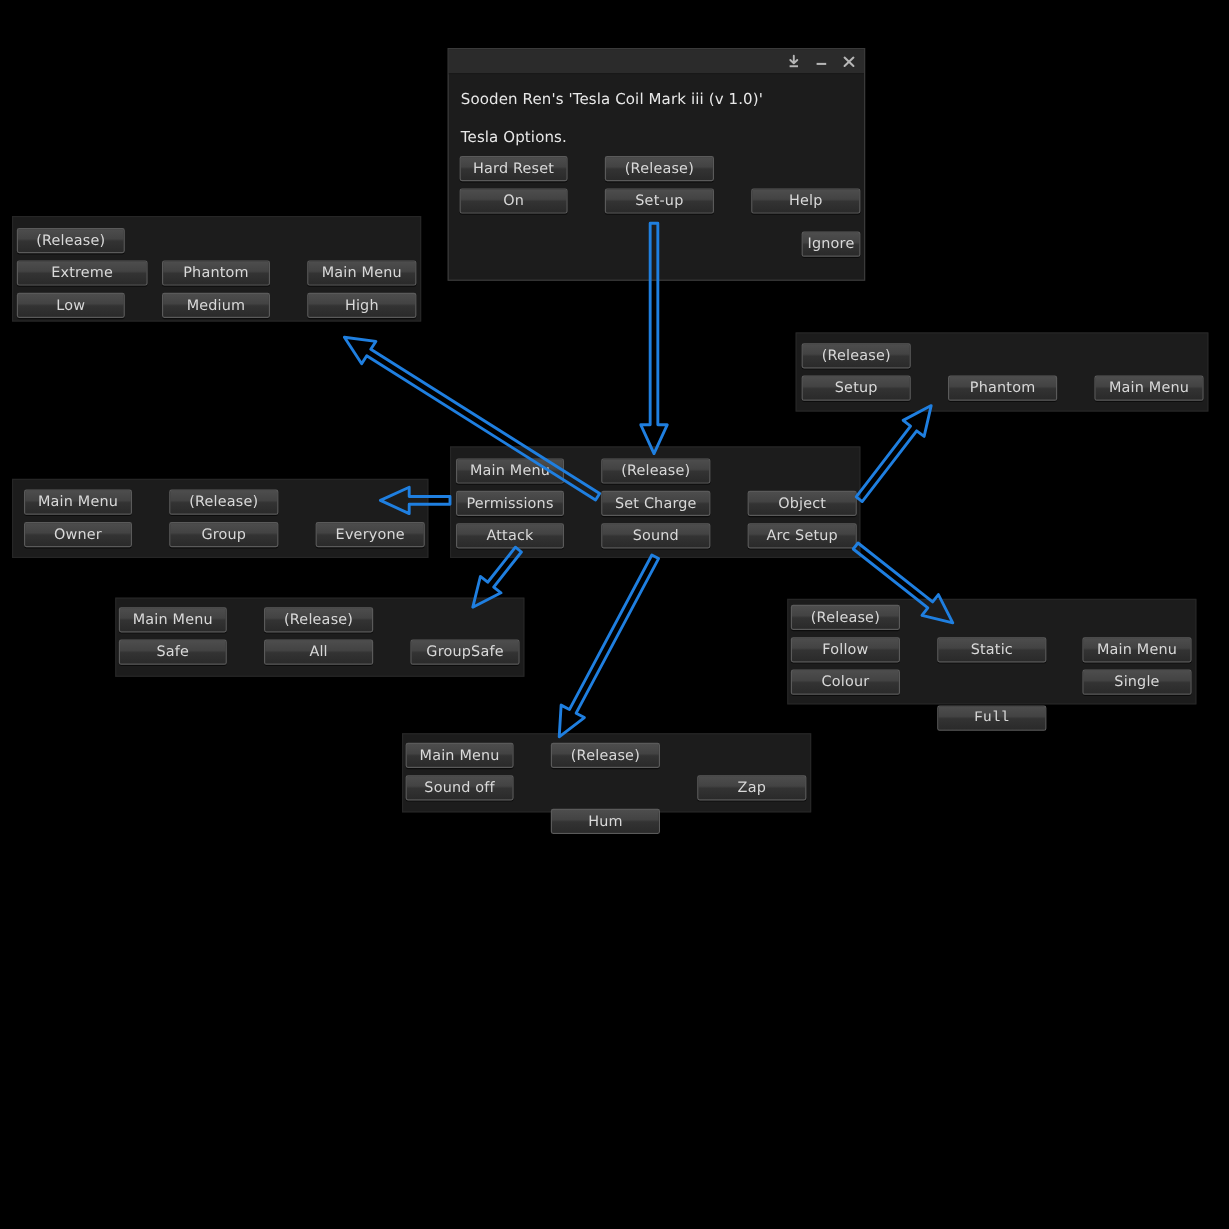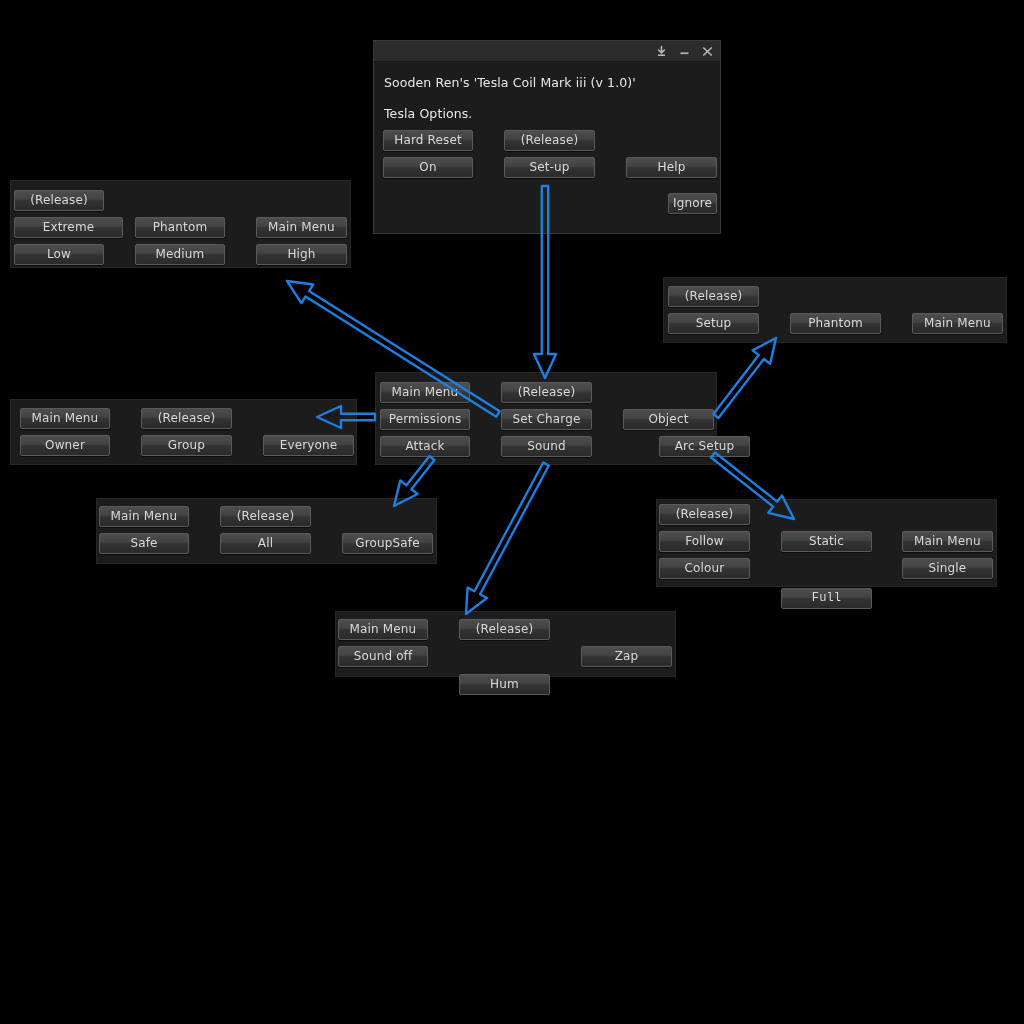--- a/index.html
+++ b/index.html
@@ -128,21 +128,21 @@
       <div class="btn" style="left: 220px; top: 533px; width: 91px;">All</div>
       <div class="btn" style="left: 342px; top: 533px; width: 91px;">GroupSafe</div>
       <div class="panel flat" style="left: 375px; top: 372px; width: 342px; height: 93px;"></div>
       <div class="btn" style="left: 380px; top: 382px; width: 90px;">Main Menu</div>
       <div class="btn" style="left: 501px; top: 382px; width: 91px;">(Release)</div>
       <div class="btn" style="left: 380px; top: 409px; width: 90px;">Permissions</div>
       <div class="btn" style="left: 501px; top: 409px; width: 91px;">Set Charge</div>
       <div class="btn" style="left: 623px; top: 409px; width: 91px;">Object</div>
       <div class="btn" style="left: 380px; top: 436px; width: 90px;">Attack</div>
       <div class="btn" style="left: 501px; top: 436px; width: 91px;">Sound</div>
-      <div class="btn" style="left: 623px; top: 436px; width: 91px; margin-left: 36px;">Arc Setup</div>
+      <div class="btn" style="left: 623px; top: 436px; width: 91px;">Arc Setup</div>
       <div class="panel flat" style="left: 335px; top: 611px; width: 341px; height: 66px;"></div>
       <div class="btn" style="left: 338px; top: 619px; width: 90px;">Main Menu</div>
       <div class="btn" style="left: 459px; top: 619px; width: 91px;">(Release)</div>
       <div class="btn" style="left: 338px; top: 646px; width: 90px;">Sound off</div>
       <div class="btn" style="left: 459px; top: 646px; width: 91px; margin-top: 28px;">Hum</div>
       <div class="btn" style="left: 581px; top: 646px; width: 91px;">Zap</div>
       <div class="panel flat" style="left: 663px; top: 277px; width: 344px; height: 66px;"></div>
       <div class="btn" style="left: 668px; top: 286px; width: 91px;">(Release)</div>
       <div class="btn" style="left: 668px; top: 313px; width: 91px;">Setup</div>
       <div class="btn" style="left: 790px; top: 313px; width: 91px;">Phantom</div>

